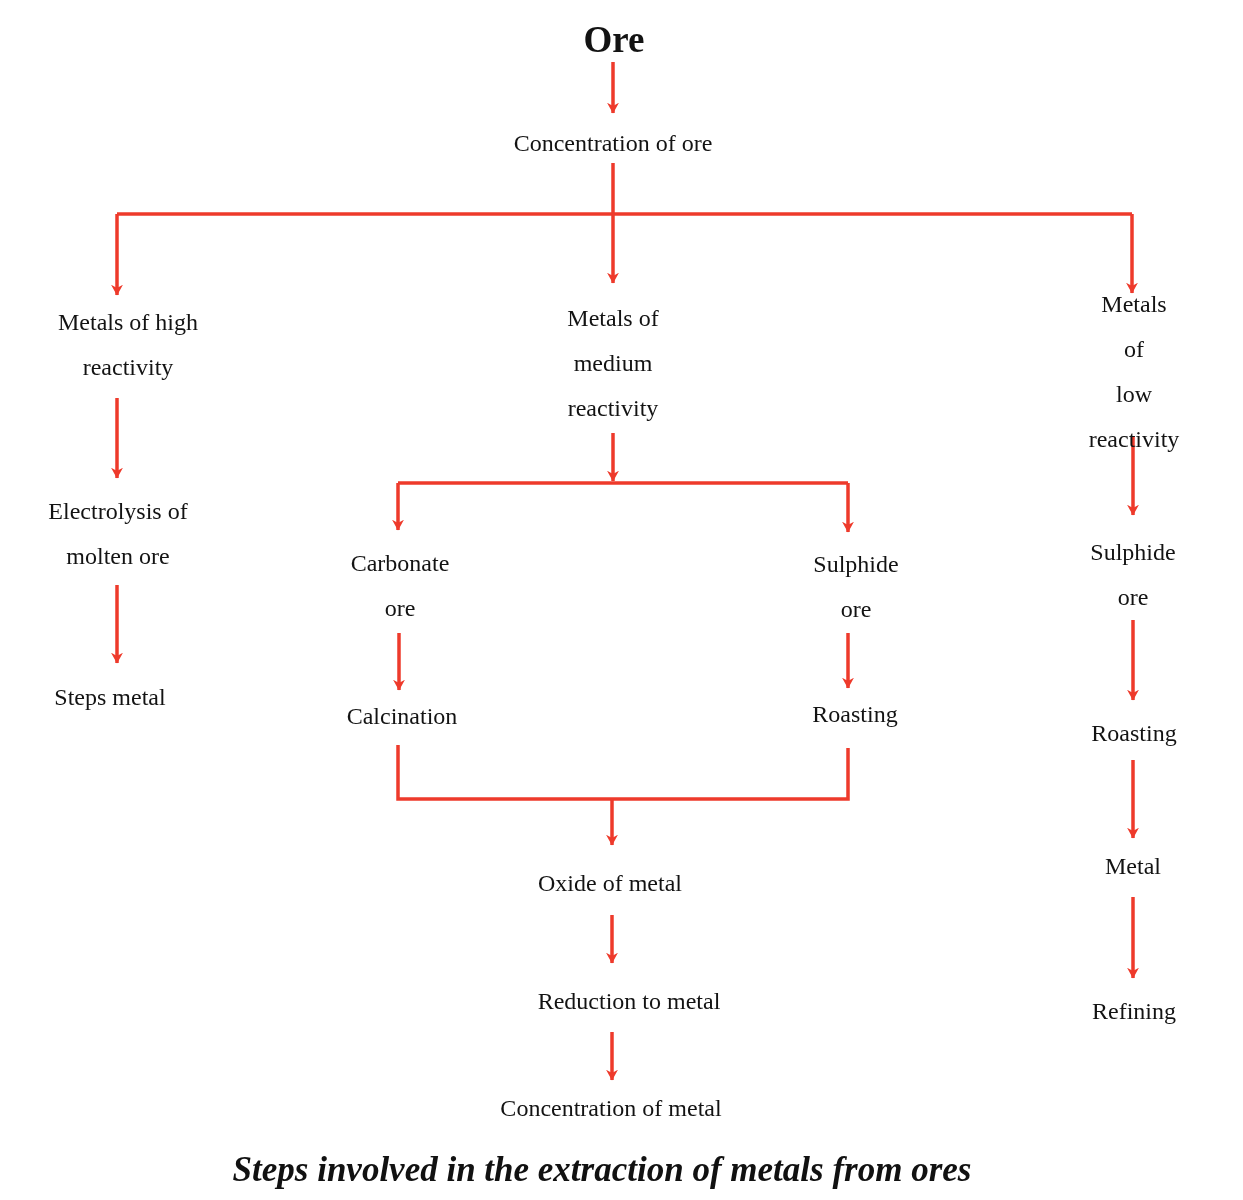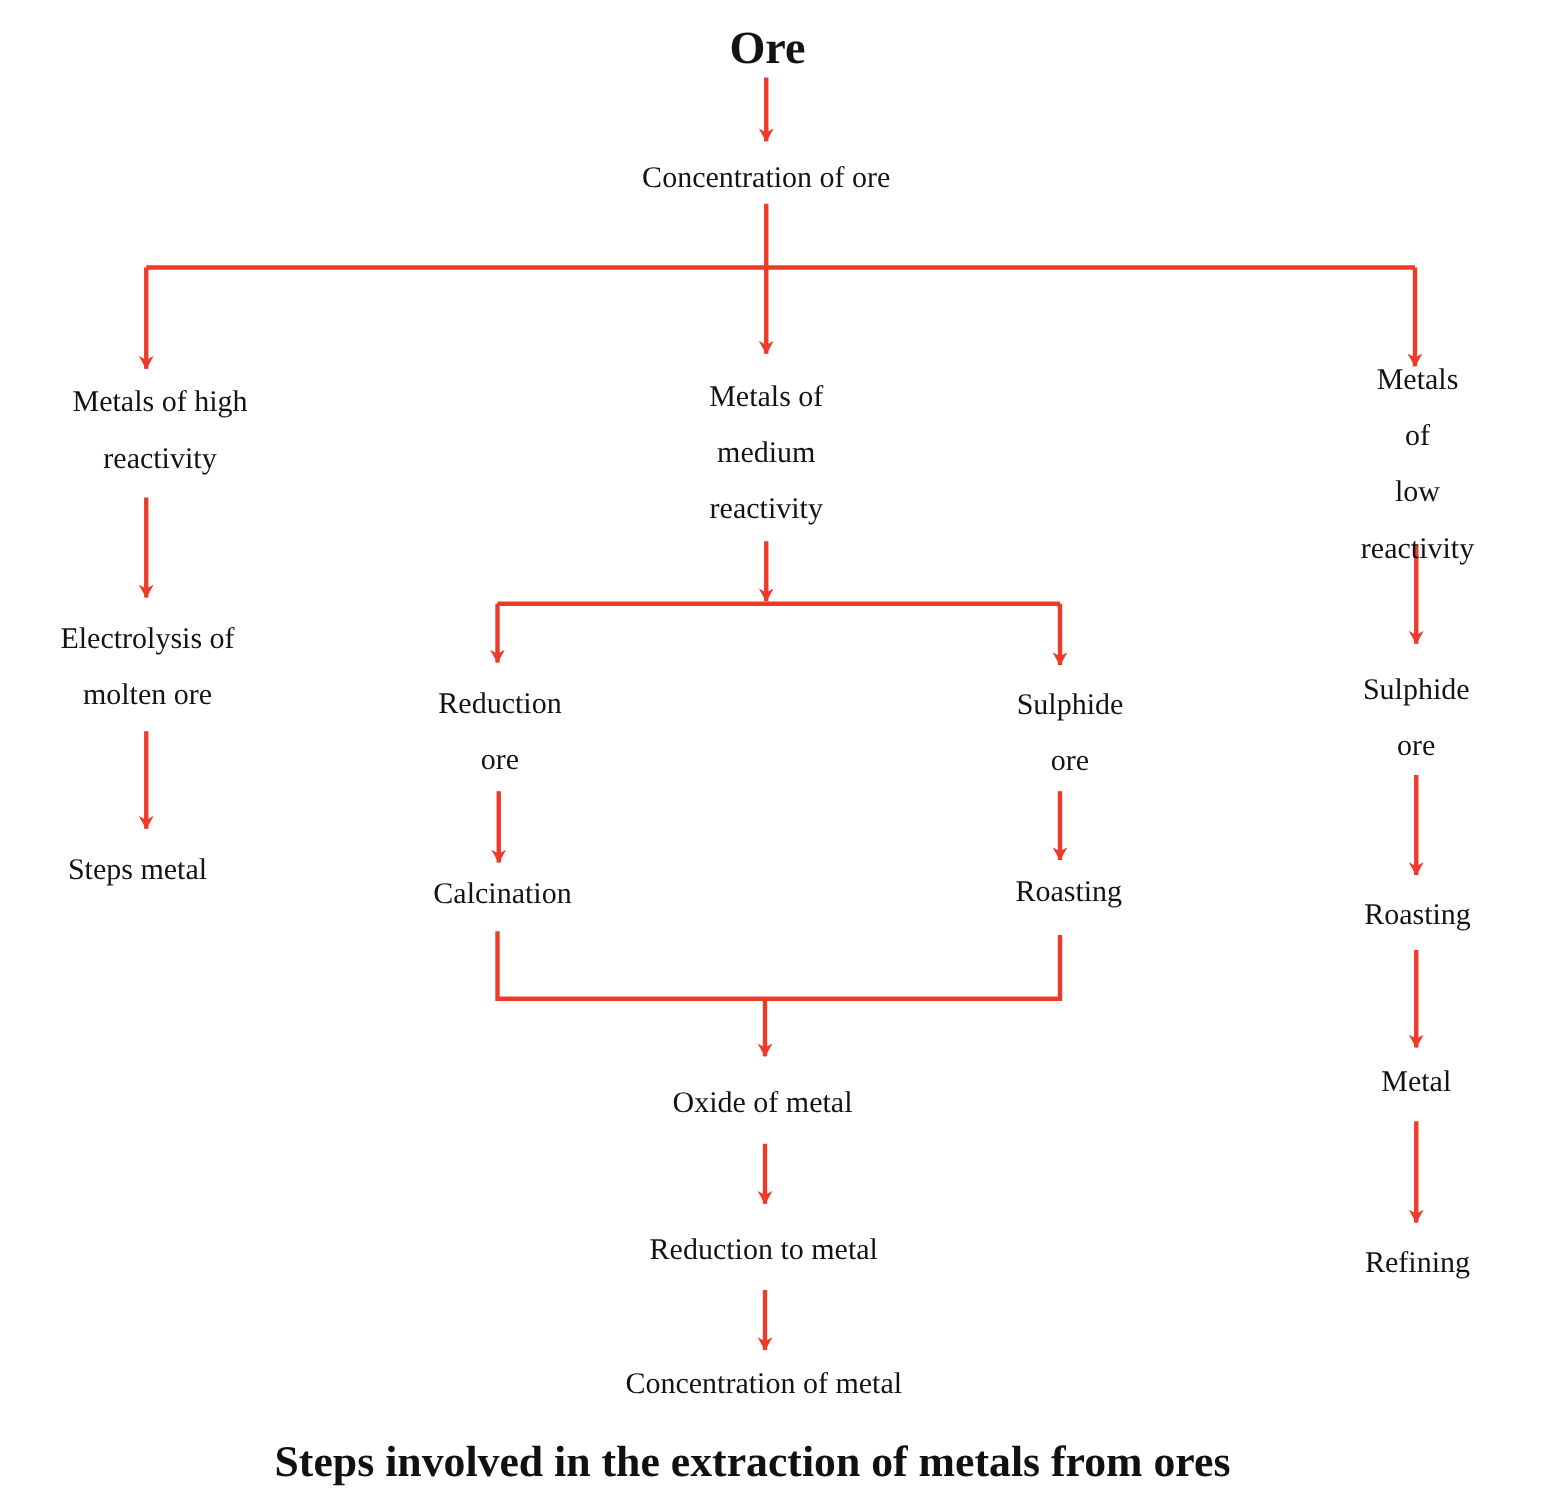--- a/index.html
+++ b/index.html
@@ -87,40 +87,40 @@
 
   <div class="node" style="left: 1134px; top: 372px; color: rgb(19, 19, 19);">Metals of
 low
 reactivity</div>
 
   <div class="node" style="left: 118px; top: 534px; color: rgb(19, 19, 19);">Electrolysis of
 molten ore</div>
 
   <div class="node" style="left: 110px; top: 697px; color: rgb(19, 19, 19);">Steps metal</div>
 
-  <div class="node" style="left: 400px; top: 586px; color: rgb(19, 19, 19);">Reduction
+  <div class="node" style="left: 400px; top: 586px; color: rgb(19, 19, 19);">Carbonate
 ore</div>
 
   <div class="node" style="left: 856px; top: 587px; color: rgb(19, 19, 19);">Sulphide
 ore</div>
 
   <div class="node" style="left: 402px; top: 716px; color: rgb(19, 19, 19);">Calcination</div>
 
   <div class="node" style="left: 855px; top: 714px; color: rgb(19, 19, 19);">Roasting</div>
 
   <div class="node" style="left: 610px; top: 883px; color: rgb(19, 19, 19);">Oxide of metal</div>
 
-  <div class="node" style="left: 611px; top: 1001px; color: rgb(19, 19, 19);">Reduction to metal</div>
+  <div class="node" style="left: 629px; top: 1001px; color: rgb(19, 19, 19);">Reduction to metal</div>
 
   <div class="node" style="left: 611px; top: 1108px; color: rgb(19, 19, 19);">Concentration of metal</div>
 
   <div class="node" style="left: 1133px; top: 575px; color: rgb(19, 19, 19);">Sulphide
 ore</div>
 
   <div class="node" style="left: 1134px; top: 733px; color: rgb(19, 19, 19);">Roasting</div>
 
   <div class="node" style="left: 1133px; top: 866px; color: rgb(19, 19, 19);">Metal</div>
 
   <div class="node" style="left: 1134px; top: 1011px; color: rgb(19, 19, 19);">Refining</div>
 
-  <div class="caption" style="left:602px; top:1170px;">Steps involved in the extraction of metals from ores</div>
+  <div class="caption" style="left:602px; top:1170px;font-style:italic;">Steps involved in the extraction of metals from ores</div>
 
 </div>
 
 </body></html>

